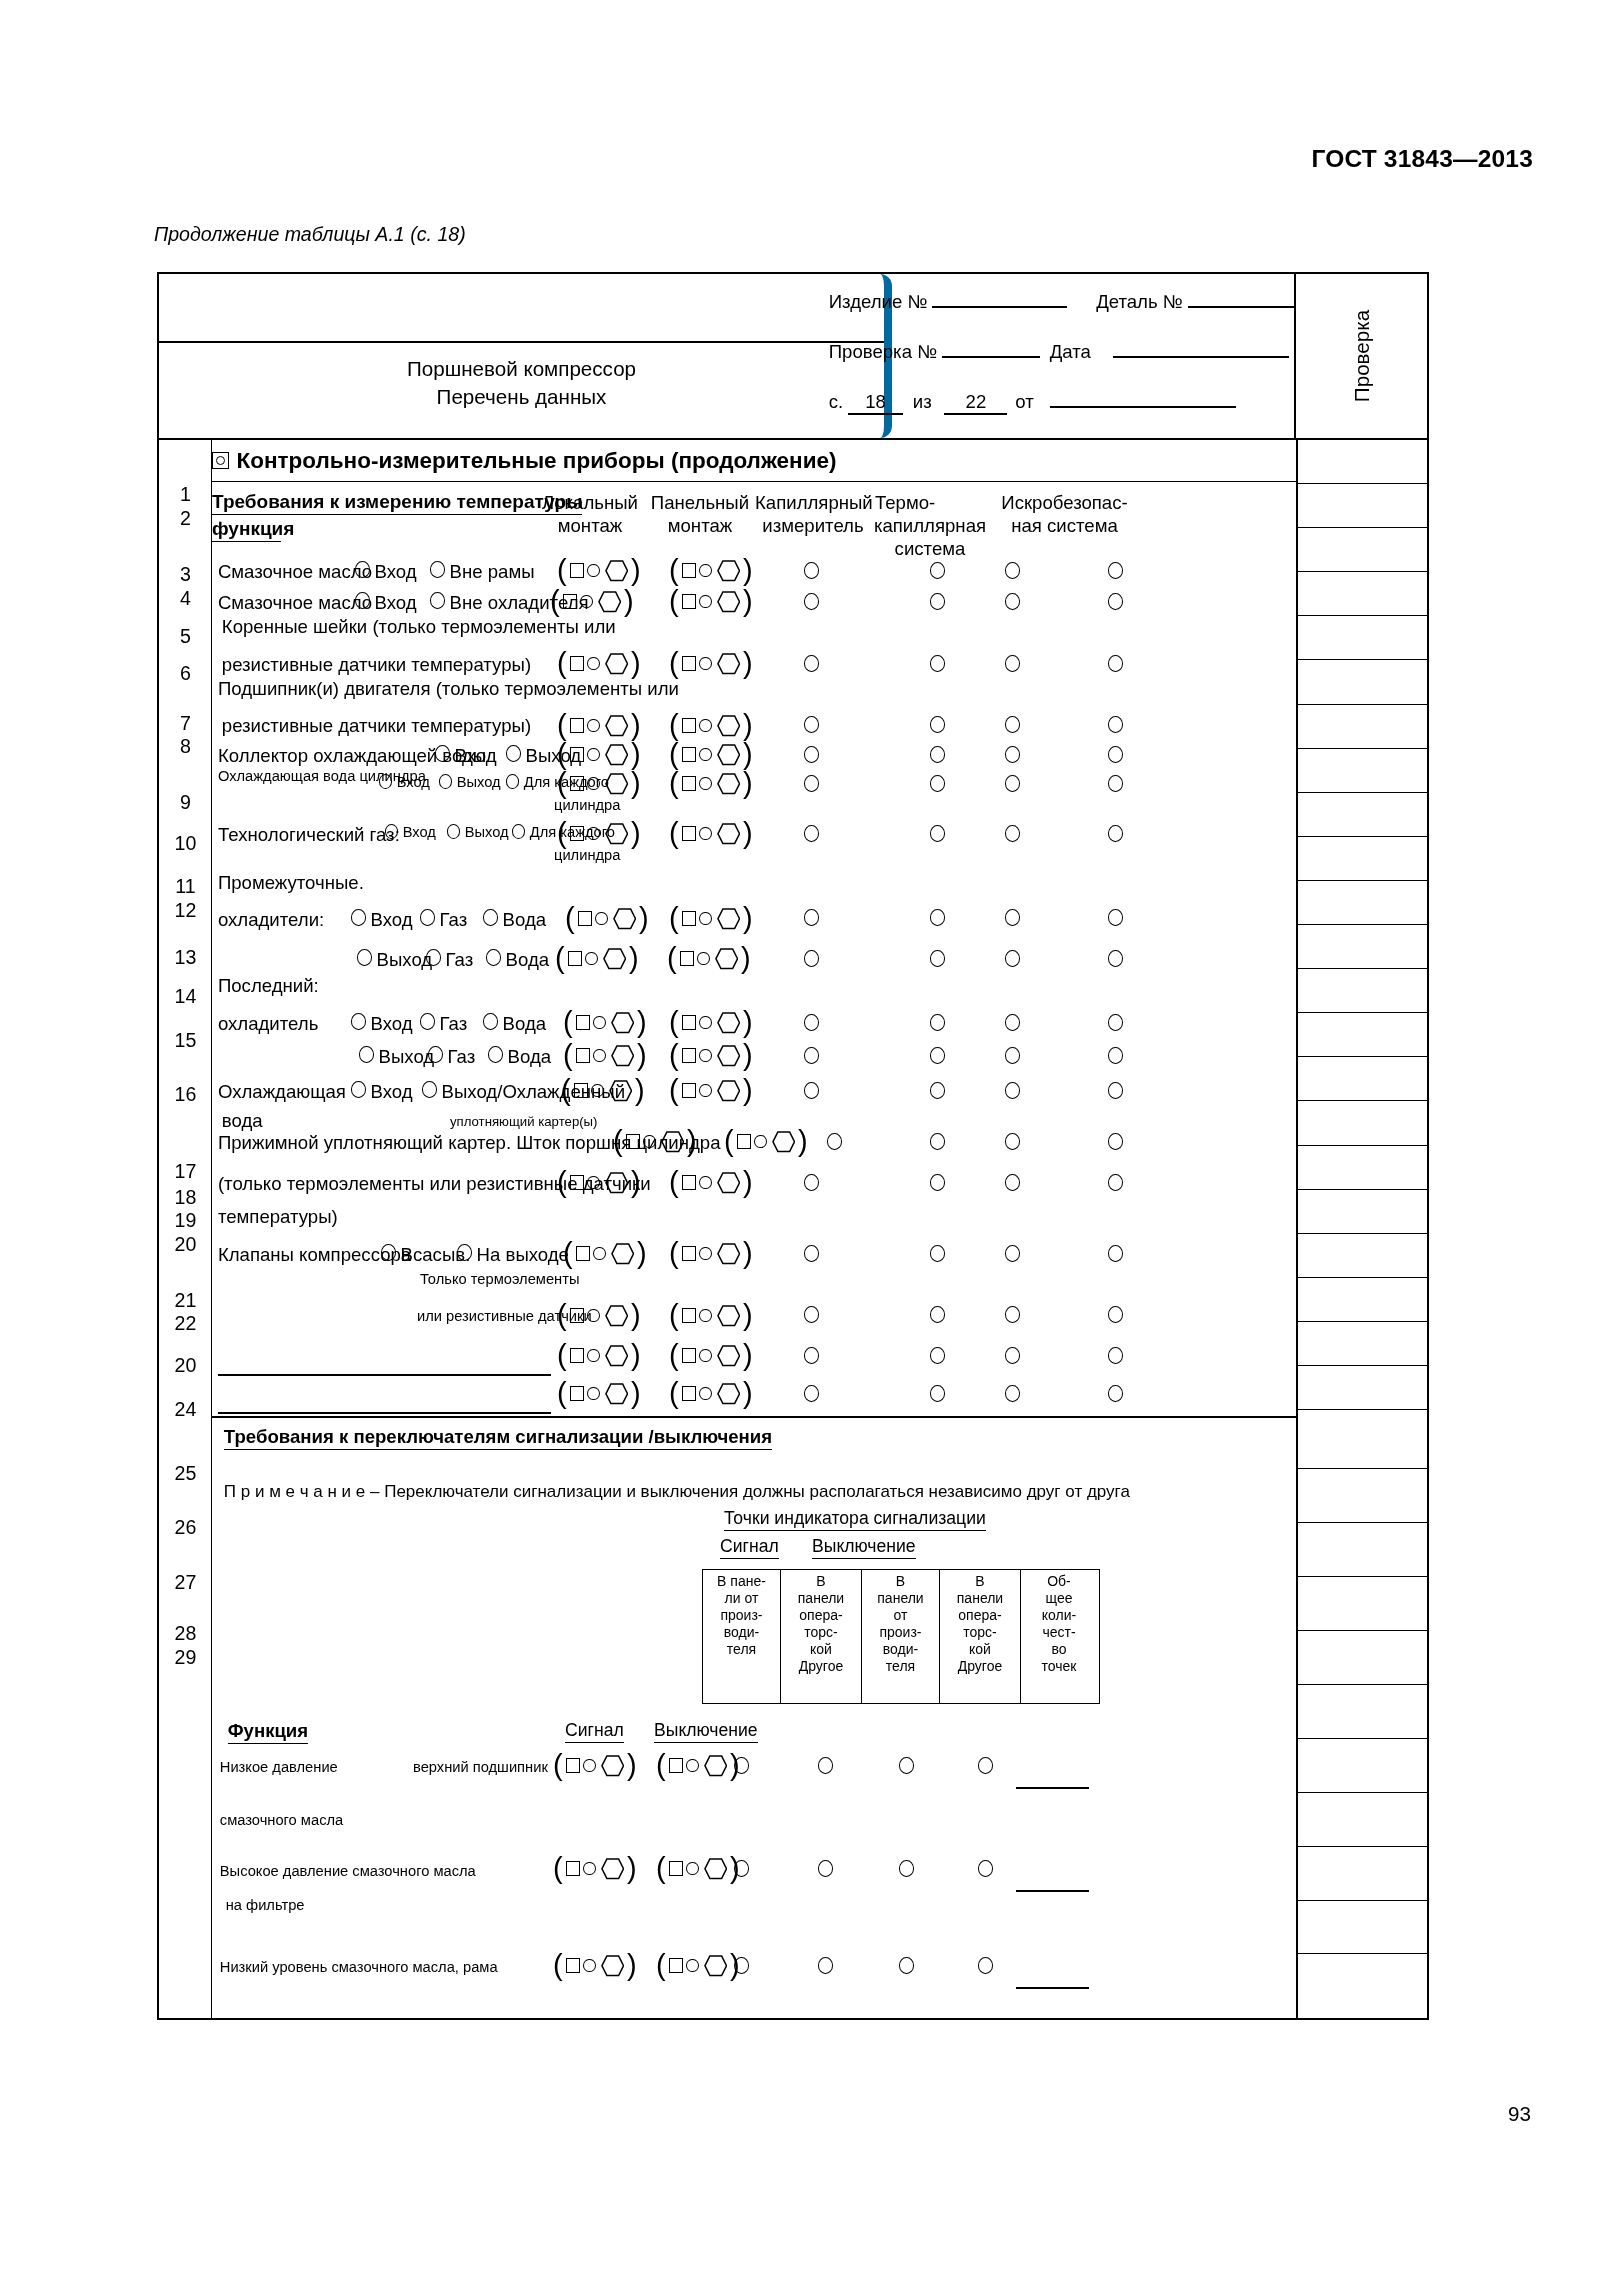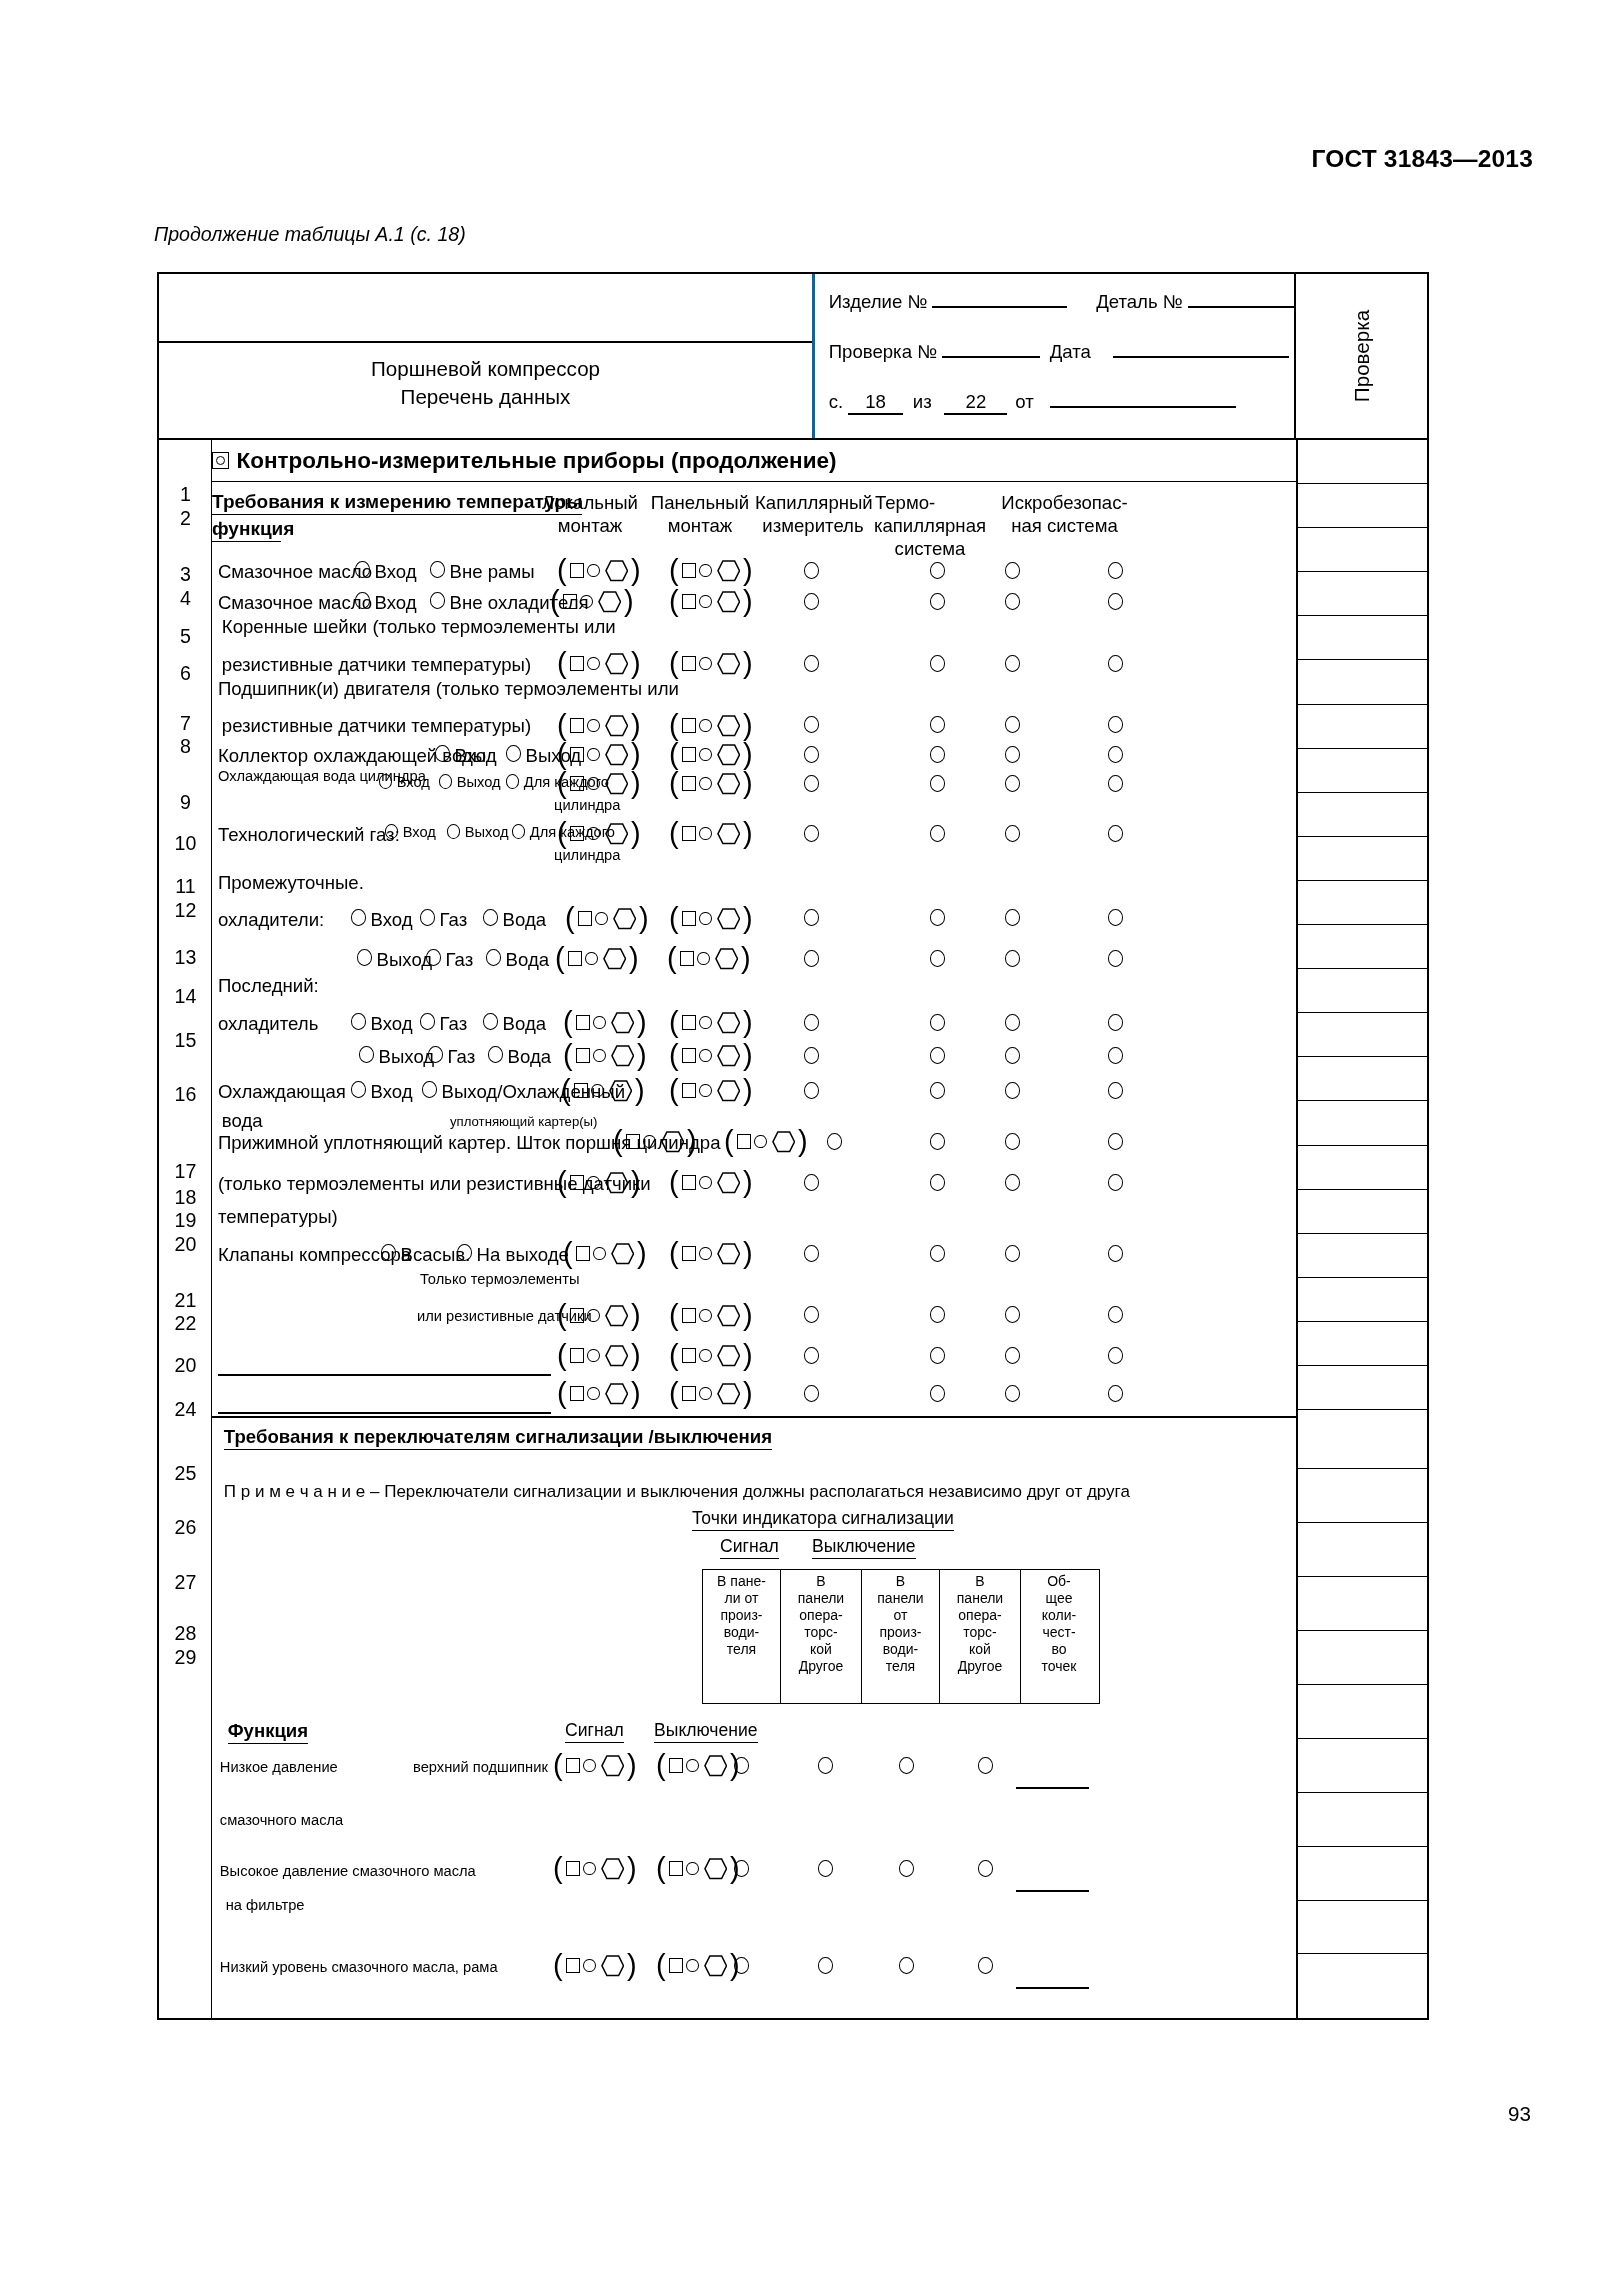--- a/index.html
+++ b/index.html
@@ -28,22 +28,22 @@
   .frame{
     position:absolute; left:157px; top:272px;
     width:1272px; height:1748px;
     border:2px solid #000;
     box-sizing:border-box;
   }
 
   
   .titleblock{position:absolute;left:0;top:0;width:100%;height:164px;}
   .tb-left{
-    position:absolute;left:0;top:0;width:656px;height:164px;
-    border-right:3px solid #0369a1;box-sizing:border-box;
+    position:absolute;left:0;top:0;width:733px;height:164px;
+    border-right:8px solid #0369a1;box-sizing:border-box;border-radius:12px;
   }
   .tb-left-top{
     position:absolute;left:0;top:0;width:100%;height:69px;
     border-bottom:2px solid #000;box-sizing:border-box;
   }
   .tb-left-bot{
     position:absolute;left:0;top:69px;width:100%;height:95px;
     display:flex;align-items:flex-start;justify-content:center;
     padding-top:11.8px;box-sizing:border-box;
   }
@@ -903,21 +903,21 @@
         <div class="dot" style="left:592px;top:945px;"></div>
         <div class="dot" style="left:718px;top:945px;"></div>
         <div class="dot" style="left:793px;top:945px;"></div>
         <div class="dot" style="left:896px;top:945px;"></div>
         <div class="blank" style="left:5.9px;top:971px;width:333px;"></div>
 
         <div class="rule" style="left:0;top:976px;width:1084px;height:1.5px;"></div>
 
         <div class="rtx b u" style="left:11.8px;top:986px;">Требования к переключателям сигнализации /выключения</div>
         <div class="rtx" style="left:11.8px;top:1042px;font-size:17px;">П р и м е ч а н и е – Переключатели сигнализации и выключения должны располагаться независимо друг от друга</div>
-        <div class="rtx u" style="left:480px;top:1068px;font-size:17.6px;">Точки индикатора сигнализации</div>
+        <div class="rtx u" style="left:512px;top:1068px;font-size:17.6px;">Точки индикатора сигнализации</div>
         <div class="rtx u" style="left:508px;top:1096px;font-size:17.6px;">Сигнал</div>
         <div class="rtx u" style="left:600px;top:1096px;font-size:17.6px;">Выключение</div>
 
         <div class="minitbl" style="left:490px;top:1129px;width:398px;height:135px;">
           <div class="mcell" style="width:78px">
               <div>В пане-</div>
               <div>ли от</div>
               <div>произ-</div>
               <div>води-</div>
               <div>теля</div>

